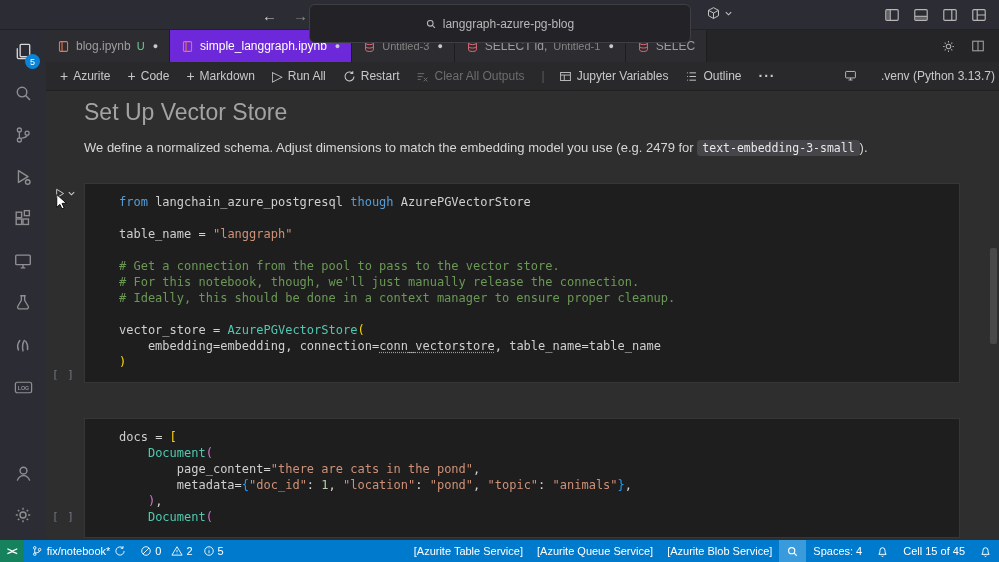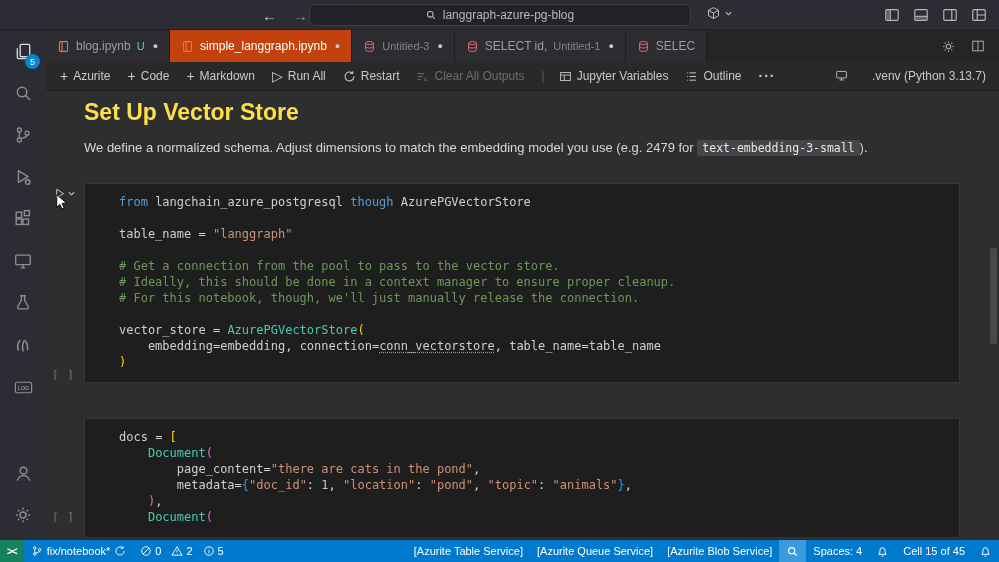--- a/index.html
+++ b/index.html
@@ -3,56 +3,56 @@
 <meta charset="utf-8">
 <style>
   *{box-sizing:border-box;margin:0;padding:0}
   html,body{width:999px;height:562px;overflow:hidden}
   body{font-family:"Liberation Sans",sans-serif;background:#1e1e1e;color:#ccc;position:relative}
   .window{position:absolute;inset:0}
 
   
   .titlebar{position:absolute;top:0;left:0;right:0;height:30px;background:#2c2c34;display:flex;align-items:center;z-index:6;border-bottom:1px solid #222}
   .nav-arrows{position:absolute;left:262px;top:0;height:30px;display:flex;align-items:center;gap:16px;font-size:15px;color:#cfcfcf}
-  .cmd-center{position:absolute;left:50%;top:4px;transform:translateX(-50%);width:382px;height:22px;background:#222227;border:1px solid #3e3e44;border-radius:6px;display:flex;align-items:center;justify-content:center;gap:6px;font-size:12px;color:#b9b9b9;cursor:default}
+  .cmd-center{position:absolute;left:50%;top:4px;transform:translateX(-50%);width:382px;height:39px;background:#222227;border:1px solid #3e3e44;border-radius:6px;display:flex;align-items:center;justify-content:center;gap:6px;font-size:12px;color:#b9b9b9;cursor:default}
   .copilot{position:absolute;left:calc(50% + 206px);top:6px;display:flex;align-items:center;gap:3px;color:#c2c2c2}
   .tl-right{position:absolute;right:12px;top:0;height:30px;display:flex;align-items:center;gap:13px;color:#b6b6b6}
 
   
   .activitybar{position:absolute;top:30px;left:0;width:46px;bottom:22px;background:#2c2c34;display:flex;flex-direction:column;align-items:center;z-index:5}
   .ab-item{width:46px;height:42px;display:flex;align-items:center;justify-content:center;position:relative;color:#8f8f93;cursor:pointer}
   .ab-item.first{color:#d8d8d8}
   .ab-badge{position:absolute;right:6px;bottom:3px;min-width:15px;height:15px;background:#0a84d8;color:#fff;border-radius:9px;font-size:9px;display:flex;align-items:center;justify-content:center;padding:0 3px}
   .ab-spacer{flex:1}
 
   
   .tabbar{position:absolute;top:30px;left:46px;right:0;height:32px;background:#252528;display:flex;align-items:stretch;z-index:4}
   .tab{display:flex;align-items:center;gap:6px;padding:0 11px;background:#2d2d31;border-right:1px solid #1d1d20;font-size:12px;color:#9d9d9d;white-space:nowrap;overflow:hidden;cursor:pointer}
-  .tab.active{background:#c2410c;color:#fff}
+  .tab.active{background:#6d28d9;color:#fff}
   .tab-label{white-space:nowrap;overflow:hidden;max-width:218px}
   .git-badge{color:#73c991;font-size:11px}
   .tab-suffix{color:#848484;font-size:11px}
   .dirty-dot{color:#c9c9c9;font-size:9px;margin-left:2px}
   .tab-actions{margin-left:auto;display:flex;align-items:center;gap:15px;padding:0 14px;color:#adadad}
   .tab-act{cursor:pointer;display:flex;align-items:center}
 
   
   .nbtoolbar{position:absolute;top:62px;left:46px;right:0;height:29px;background:#29292c;display:flex;align-items:center;padding-left:14px;font-size:12px;color:#c8c8c8;border-bottom:1px solid #202022;z-index:4}
   .tb-item{display:flex;align-items:center;gap:5px;margin-right:17px;cursor:pointer}
   .tb-item.disabled{color:#6d6d6d}
   .tb-sep{color:#5b5b5b;margin:0 14px 0 0}
   .tb-ic{display:flex;align-items:center}
   .g{font-size:14px;line-height:1}
-  .kernel{margin-left:auto;display:flex;align-items:flex-start;gap:24px;padding-right:13px;cursor:pointer}
+  .kernel{margin-left:auto;display:flex;align-items:flex-start;gap:24px;padding-right:4px;cursor:pointer}
 
   
   .content{position:absolute;top:91px;left:46px;right:0;bottom:22px;background:#2e2e2e;overflow:hidden}
   .nb{padding:6px 39px 0 0}
   .md-cell{margin:0 0 26px 38px}
-  .md-h{font-size:23px;font-weight:bold;color:#fde047;line-height:30px}
+  .md-h{font-size:23px;font-weight:normal;color:#a3a3a3;line-height:30px}
   .md-p{margin-top:12px;font-size:13px;color:#d6d6d6;line-height:18px}
   .inline-code{font-family:"DejaVu Sans Mono",monospace;font-size:11.5px;background:#45454a;color:#e8e8e8;padding:1px 5px;border-radius:3px}
   .code-row{display:flex;margin-bottom:35px}
   .gutter{width:38px;flex:none;position:relative}
   .run-btn{position:absolute;top:4px;left:7px;display:flex;align-items:center;gap:1px;color:#cdcdcd;cursor:pointer}
   .exec{position:absolute;bottom:2px;left:6px;font-family:"DejaVu Sans Mono",monospace;font-size:11px;color:#6f7780;letter-spacing:1px}
   .code-row[data-idx="1"] .exec{bottom:auto;top:92px}
   .codebox{flex:1;background:#1e1e1e;border:1px solid #363636;padding:10px 0 12px 34px;font-family:"DejaVu Sans Mono",monospace;font-size:12px;line-height:16px;cursor:text}
   .code-line{white-space:pre}
   .tk-kw{color:#569cd6}.tk-str{color:#ce9178}.tk-com{color:#6a9955}
@@ -380,22 +380,22 @@
                 </svg>
               </div>
               <div class="exec">[ ]</div>
             </div>
             <div class="codebox">
               <div class="code-line"><span class="tk-kw">from</span><span class="tk-pln"> langchain_azure_postgresql </span><span class="tk-kw">though</span><span class="tk-pln"> AzurePGVectorStore</span></div>
               <div class="code-line">&nbsp;</div>
               <div class="code-line"><span class="tk-pln">table_name </span><span class="tk-op">= </span><span class="tk-str">"langgraph"</span></div>
               <div class="code-line">&nbsp;</div>
               <div class="code-line"><span class="tk-com"># Get a connection from the pool to pass to the vector store.</span></div>
+              <div class="code-line"><span class="tk-com"># For this notebook, though, we'll just manually release the connection.</span></div>
               <div class="code-line"><span class="tk-com"># Ideally, this should be done in a context manager to ensure proper cleanup.</span></div>
-              <div class="code-line"><span class="tk-com"># For this notebook, though, we'll just manually release the connection.</span></div>
               <div class="code-line">&nbsp;</div>
               <div class="code-line"><span class="tk-pln">vector_store </span><span class="tk-op">= </span><span class="tk-cls">AzurePGVectorStore</span><span class="tk-br1">(</span></div>
               <div class="code-line"><span class="tk-pln">    embedding</span><span class="tk-op">=</span><span class="tk-pln">embedding</span><span class="tk-pun">, </span><span class="tk-pln">connection</span><span class="tk-op">=</span><span class="tk-plnu">conn_vectorstore</span><span class="tk-pun">, </span><span class="tk-pln">table_name</span><span class="tk-op">=</span><span class="tk-pln">table_name</span></div>
               <div class="code-line"><span class="tk-br1">)</span></div>
             </div>
           </div>
           <div class="code-row" data-idx="1">
             <div class="gutter">
               <div class="exec">[ ]</div>
             </div>

